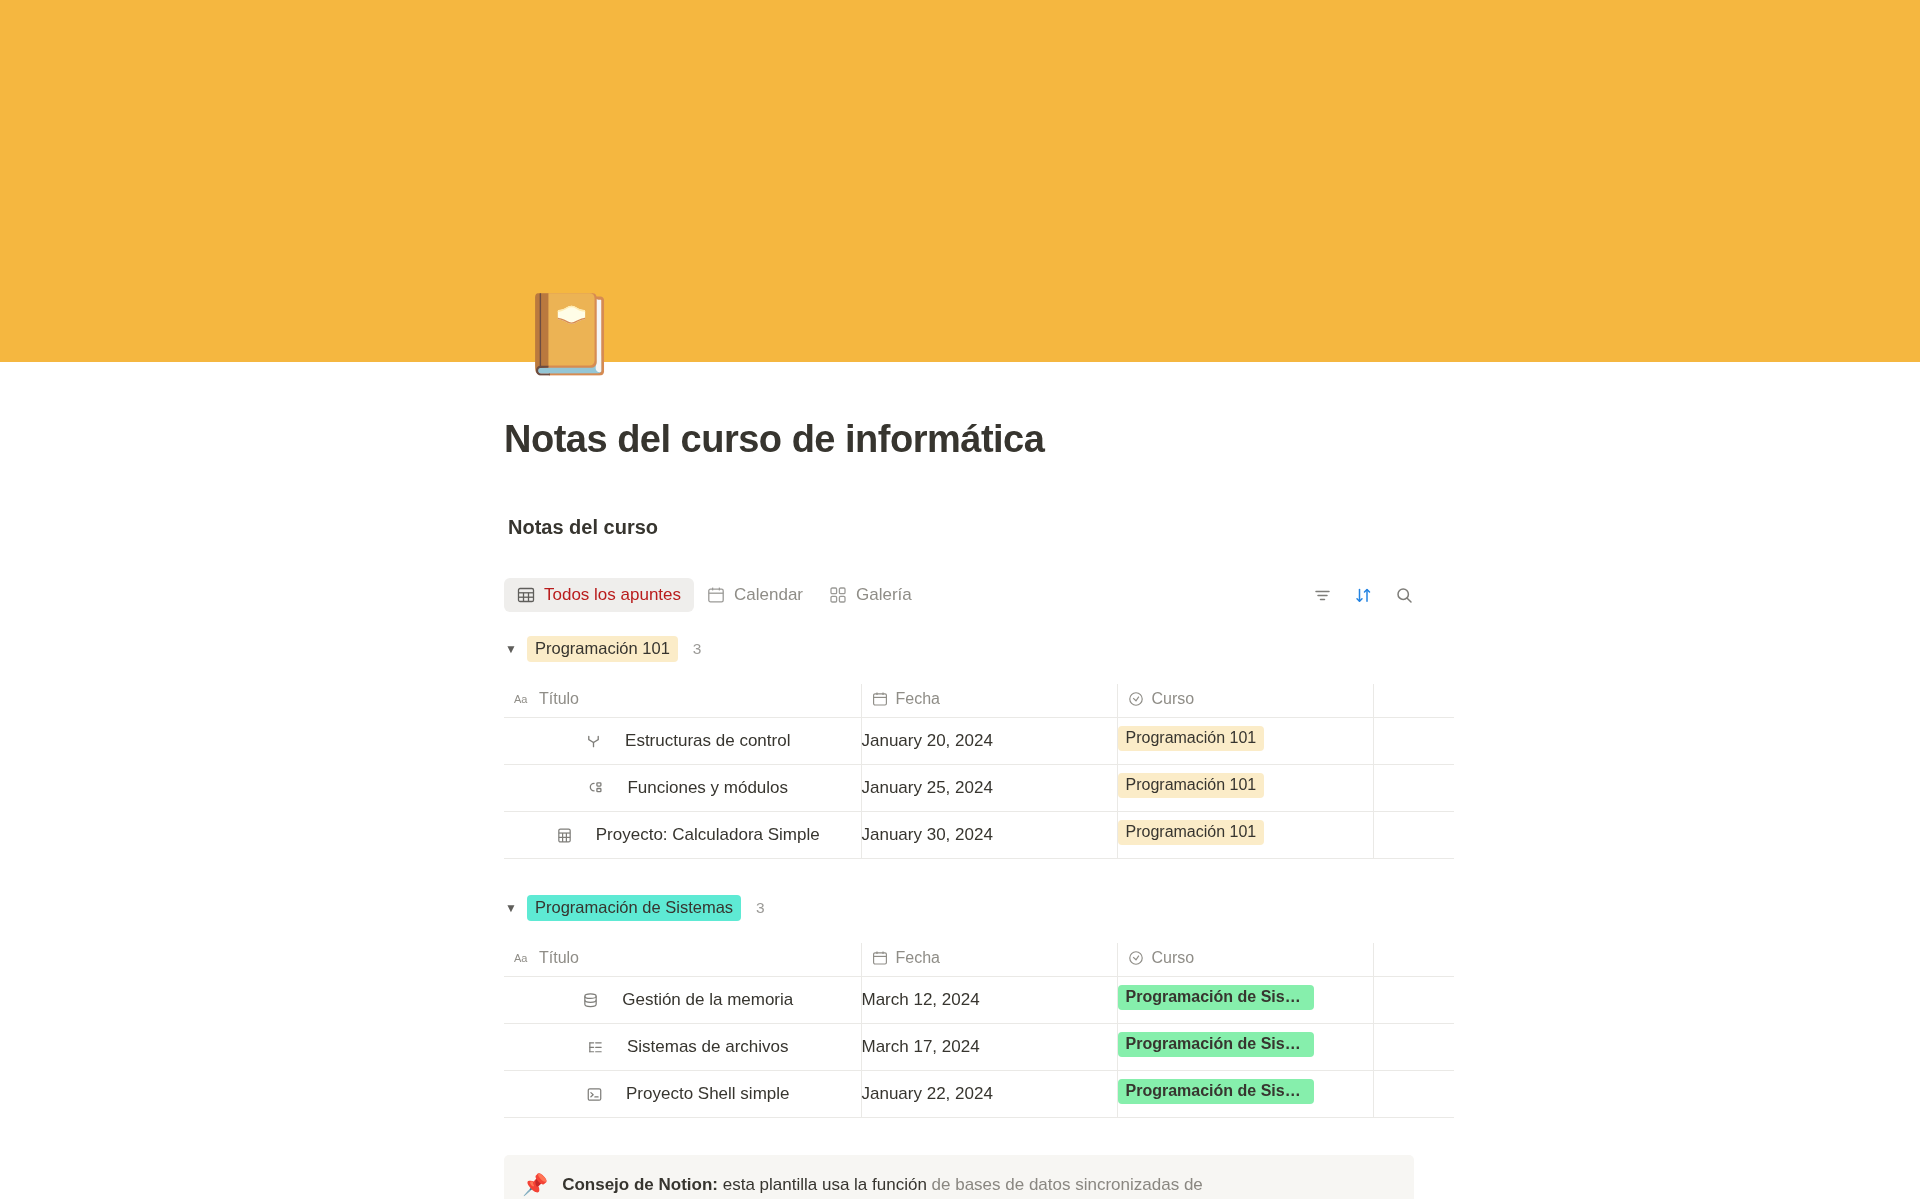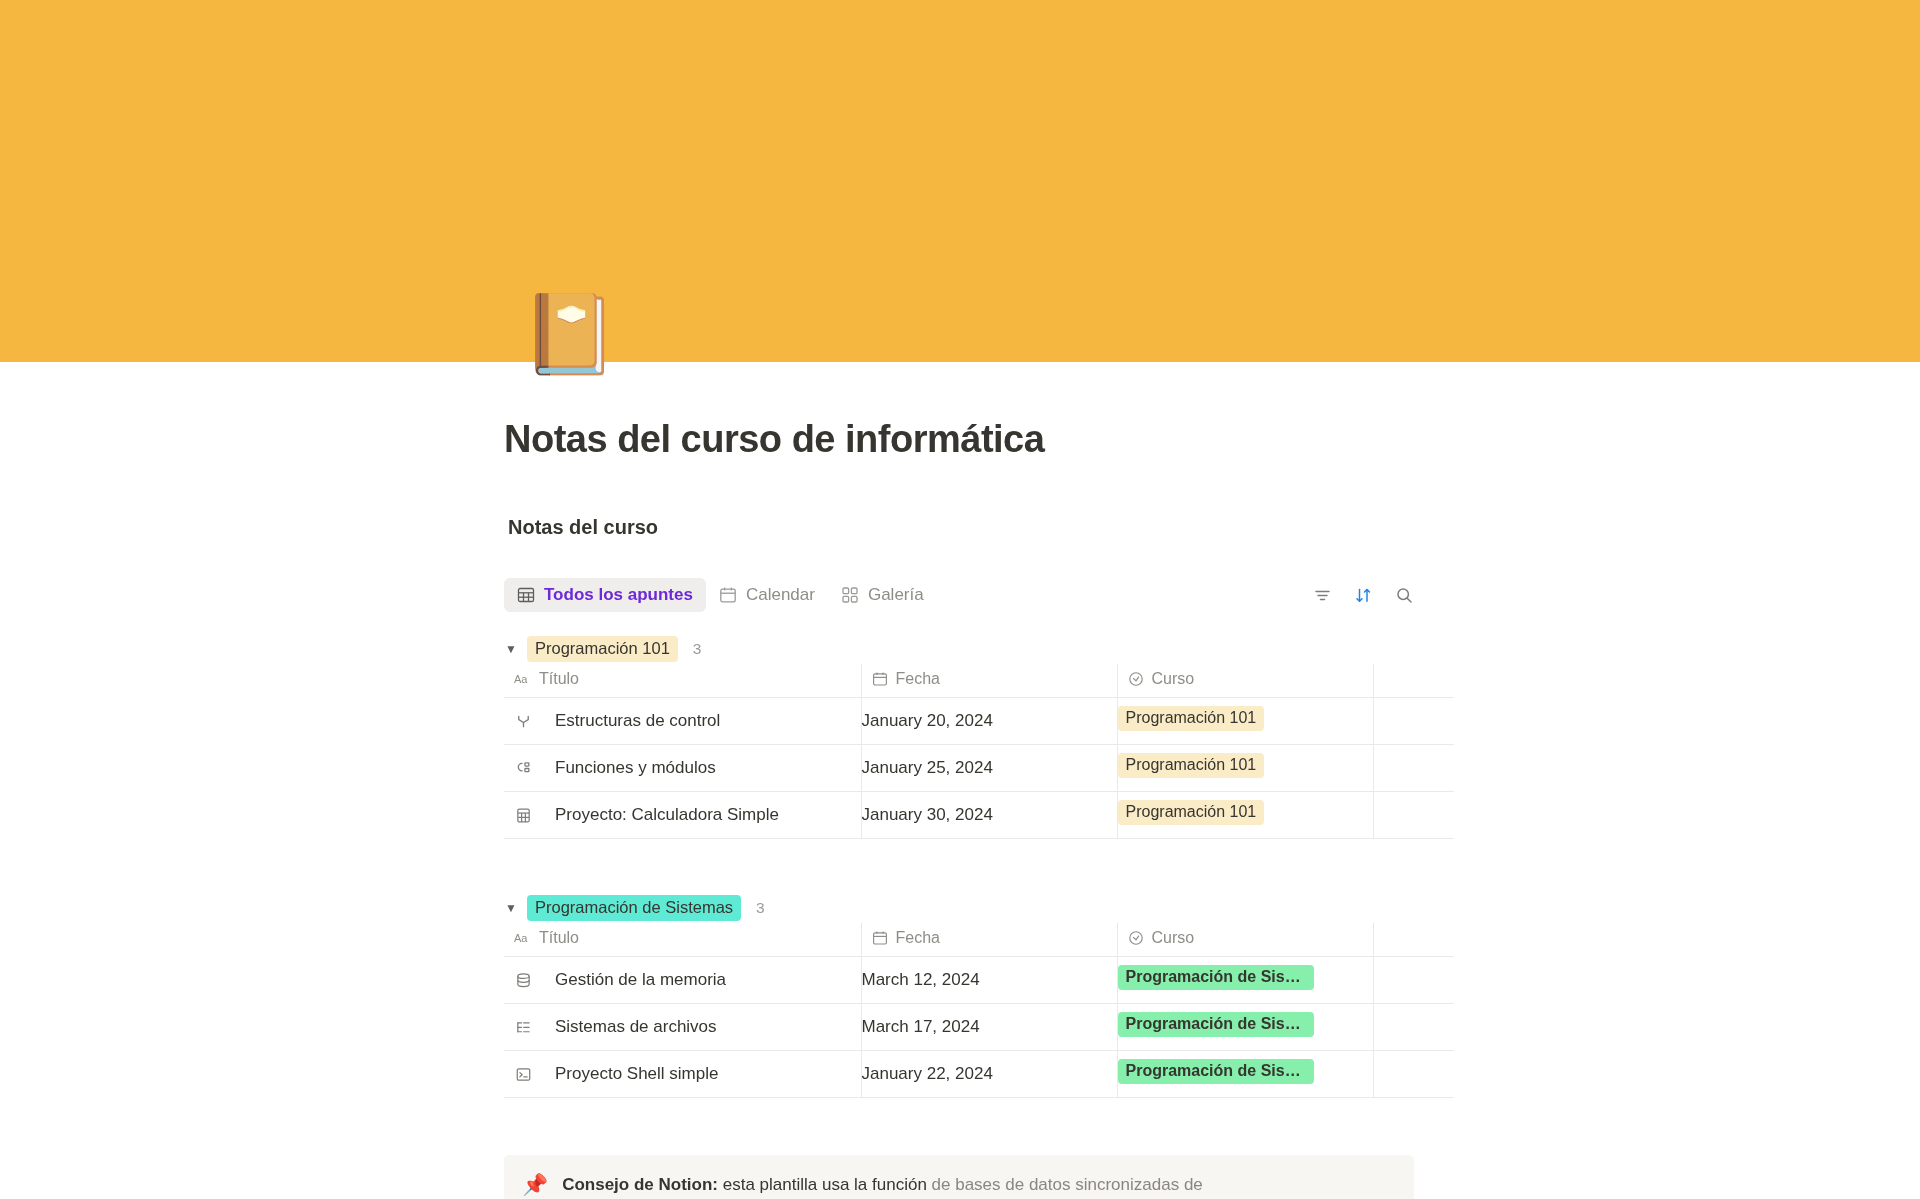--- a/index.html
+++ b/index.html
@@ -64,22 +64,22 @@
     gap: 9px;
     height: 34px;
     padding: 0 13px;
     border-radius: 6px;
     font-size: 17px;
     color: #8f8d87;
     cursor: pointer;
   }
   .view-tab.active {
     background: #efeeec;
-    color: #6d28d9;
-    font-weight: bold;
+    color: #b91c1c;
+    font-weight: normal;
   }
   .view-tab .ico { display: inline-flex; align-items: center; }
   .view-actions {
     margin-left: auto;
     display: flex; align-items: center;
     gap: 22px;
     padding-right: 2px;
   }
   .view-actions .act { cursor: pointer; display: inline-flex; }
 
@@ -101,21 +101,21 @@
     border-radius: 4px;
     font-size: 16.5px;
     color: #37352f;
     line-height: 1.15;
   }
   .pill-yellow { background: #fbecc8; }
   .pill-pink   { background: #5eead4; }
   .group-count { color: #9b9a97; font-size: 15.5px; margin-left: 6px; }
 
   
-  table.db { border-collapse: collapse; width: 950px; margin-top: 1px; table-layout: fixed; }
+  table.db { border-collapse: collapse; width: 950px; margin-top: 21px; table-layout: fixed; }
   table.db col.c-title { width: 357px; }
   table.db col.c-date  { width: 256px; }
   table.db col.c-course{ width: 256px; }
   table.db col.c-empty { width: 81px; }
 
   table.db th {
     text-align: left;
     font-weight: normal;
     font-size: 16px;
     color: #8f8d87;
@@ -125,21 +125,21 @@
   }
   table.db th .th-in { display: flex; align-items: center; gap: 8px; padding-left: 10px; }
   table.db td {
     font-size: 17px;
     color: #37352f;
     height: 47px;
     border-bottom: 1px solid #eae9e6;
     vertical-align: middle;
     padding: 0;
   }
-  td.cell-title .tcell { display: flex; align-items: center; gap: 22px; padding-left: 10px; }
+  td.cell-title .tcell { display: flex; align-items: center; gap: 22px; padding-left: 10px; justify-content: center; }
   td.cell-date { padding-left: 10px; border-left: 1px solid #eae9e6; }
   td.cell-course { padding-left: 10px; border-left: 1px solid #eae9e6; }
   td.cell-empty { border-left: 1px solid #eae9e6; }
   th.th-date, th.th-course { border-left: 1px solid #eae9e6; }
   th.th-empty { border-left: 1px solid #eae9e6; }
 
   .tag {
     display: inline-block;
     max-width: 196px;
     overflow: hidden; text-overflow: ellipsis; white-space: nowrap;

